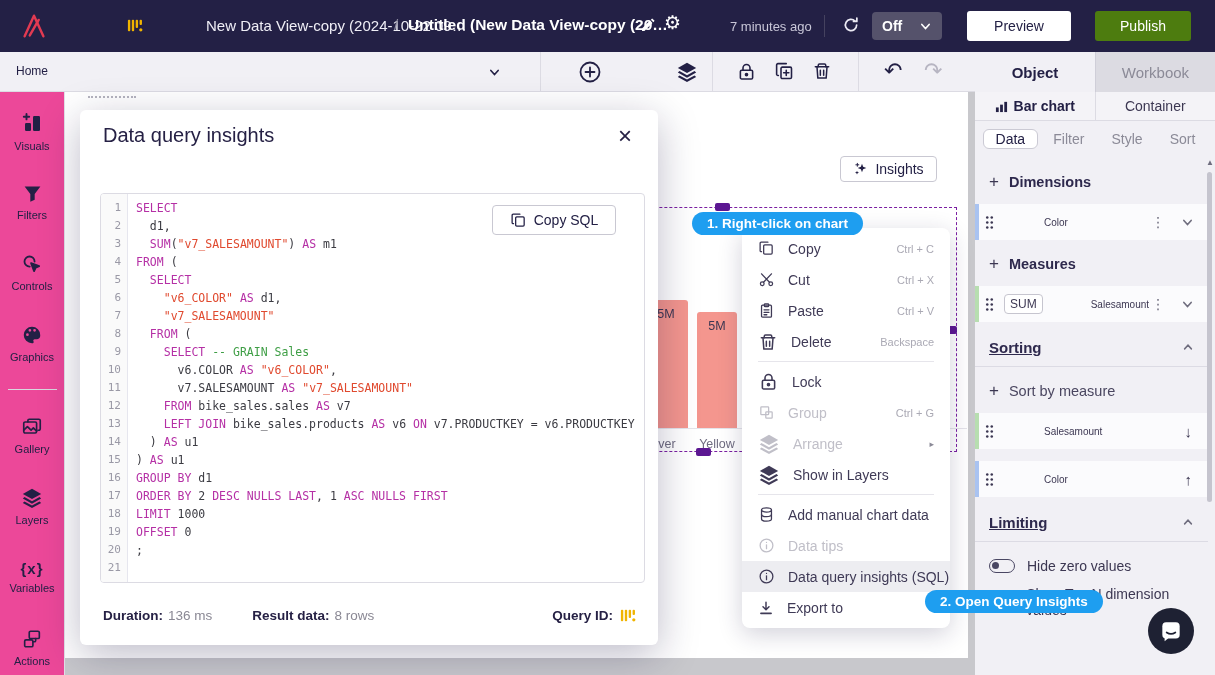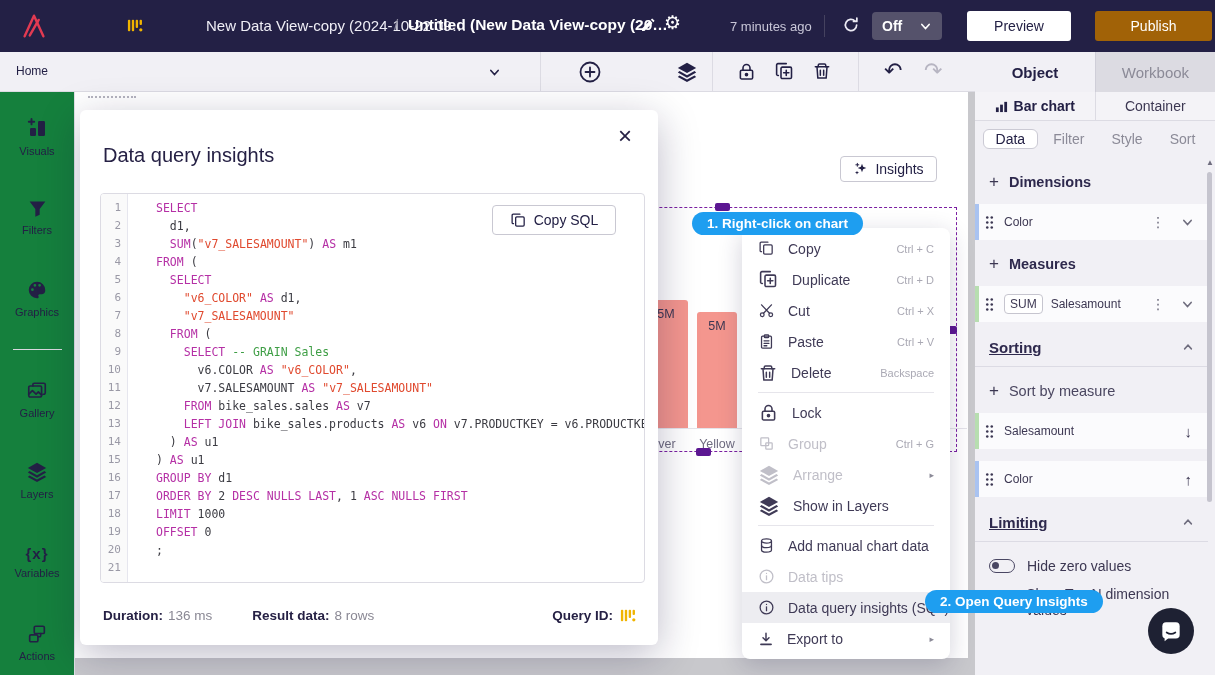--- a/index.html
+++ b/index.html
@@ -18,42 +18,42 @@
   #bc2{left:408px;top:16px;font-size:15.5px;font-weight:bold;color:#ffffff;white-space:nowrap;}
   #pencil{left:640px;top:17px;color:#fff;}
   #gear{left:664px;top:13px;color:#fff;font-size:19px;line-height:1;}
   #saved{left:730px;top:19px;font-size:13px;color:#c9c7d8;}
   #hdr-sep{left:824px;top:15px;width:1px;height:22px;background:#45425f;}
   #refresh{left:842px;top:16px;color:#eceaf4;}
   #off-select{left:872px;top:12px;width:70px;height:28px;background:#55526b;border-radius:4px;
       color:#fff;font-size:14px;font-weight:bold;display:flex;align-items:center;padding:0 10px;box-sizing:border-box;justify-content:space-between;}
   #btn-preview{left:967px;top:11px;width:104px;height:30px;background:#fff;border-radius:3px;color:#232045;
       font-size:14px;display:flex;align-items:center;justify-content:center;}
-  #btn-publish{left:1095px;top:11px;width:117px;height:30px;background:#a16207;border-radius:3px;color:#fff;
+  #btn-publish{left:1095px;top:11px;width:96px;height:30px;background:#4d7c0f;border-radius:3px;color:#fff;
       font-size:14px;display:flex;align-items:center;justify-content:center;}
 
   
   #toolbar{left:0;top:52px;width:1215px;height:40px;background:#f1f0f5;border-bottom:1px solid #dcdbe3;box-sizing:border-box;z-index:19;}
   #home-label{left:16px;top:12px;font-size:12px;color:#232045;}
   #home-chev{left:488px;top:14px;color:#232045;}
   .tb-sep{top:0;width:1px;height:39px;background:#dcdbe3;}
   #plus-circle{left:578px;top:8px;color:#232045;}
   #tb-layers{left:676px;top:9px;color:#232045;}
   #tb-lock{left:736px;top:9px;color:#232045;}
   #tb-copyplus{left:774px;top:9px;color:#232045;}
   #tb-trash{left:812px;top:9px;color:#232045;}
   #tb-undo{left:884px;top:4px;font-size:22px;color:#232045;line-height:1.4;}
   #tb-redo{left:924px;top:4px;font-size:22px;color:#b7b5c2;line-height:1.4;}
   #obj-tab{left:975px;top:0;width:120px;height:40px;display:flex;align-items:center;justify-content:center;
       font-size:15px;font-weight:bold;color:#232045;background:#f1f0f5;}
   #wb-tab{left:1095px;top:0;width:120px;height:40px;display:flex;align-items:center;justify-content:center;
       font-size:15px;color:#8b8a97;background:#dcdbe2;border-left:1px solid #cfced8;box-sizing:border-box;}
 
   
-  #sidebar{left:0;top:92px;width:75px;height:583px;background:#15803d;border-right:1px solid #e2e1e8;box-sizing:border-box;z-index:18;
+  #sidebar{left:0;top:92px;width:65px;height:583px;background:#ec4899;border-right:1px solid #e2e1e8;box-sizing:border-box;z-index:18;
       display:flex;flex-direction:column;align-items:center;padding-top:12px;gap:16px;}
   .side-item{width:65px;height:69px;display:flex;flex-direction:column;align-items:center;justify-content:center;color:#232045;cursor:pointer;}
   .side-label{font-size:11px;color:#232045;margin-top:5px;}
   .side-div{width:49px;height:1px;background:#d9d8df;margin:2px 0;}
   .var-glyph{font-size:15px;font-weight:bold;color:#232045;letter-spacing:1px;}
 
   
   #canvas{left:65px;top:92px;width:905px;height:566px;background:#ffffff;z-index:1;}
   #canvas-bottom{left:65px;top:658px;width:910px;height:17px;background:#c8c8cc;z-index:2;}
   #canvas-right{left:968px;top:92px;width:7px;height:583px;background:#c8c8cc;z-index:2;}
@@ -64,27 +64,27 @@
   .sel-handle{width:15px;height:8px;background:#5c1792;border-radius:2px;z-index:3;}
   #bars{}
   .bar{position:absolute;background:#f4968e;border-radius:3px 3px 0 0;}
   .bar-label{position:absolute;font-size:12.5px;color:#3c3752;text-align:center;}
   #axis-line{left:572px;top:336px;width:330px;height:1px;background:#e5e4ea;}
   .x-label{position:absolute;top:345px;font-size:12.5px;color:#6f6c80;text-align:center;}
 
   
   #modal{left:80px;top:110px;width:578px;height:535px;background:#fff;border-radius:6px;z-index:40;
       box-shadow:0 10px 40px rgba(20,16,60,.28);}
-  #modal-title{left:23px;top:14px;font-size:20px;color:#262145;margin-top:20px;}
+  #modal-title{left:23px;top:14px;font-size:20px;color:#262145;}
   #modal-close{left:538px;top:14px;font-size:24px;color:#262145;line-height:1;cursor:pointer;}
   #code-block{left:20px;top:83px;width:545px;height:390px;border:1px solid #dcdbe3;border-radius:4px;box-sizing:border-box;
       display:flex;overflow:hidden;background:#fff;}
   #gutter{width:27px;background:#fafafa;border-right:1px solid #e6e6ee;padding-top:5px;box-sizing:border-box;}
   .ln{font-family:"DejaVu Sans Mono",monospace;font-size:11px;line-height:18px;color:#9a99a6;text-align:right;padding-right:6px;}
-  #code{flex:1;padding:5px 0 0 8px;white-space:pre;overflow:hidden;margin-left:20px;}
+  #code{flex:1;padding:5px 0 0 8px;white-space:pre;overflow:hidden;}
   .cl{font-family:"DejaVu Sans Mono",monospace;font-size:11.5px;line-height:18px;}
   .tok-k{color:#b52fa5;} .tok-s{color:#e0492e;} .tok-c{color:#3e9e45;} .tok-t{color:#3b3b42;}
   #copy-sql{left:412px;top:95px;width:124px;height:30px;background:#fff;border:1px solid #c9c8d2;border-radius:4px;
       display:flex;align-items:center;justify-content:center;gap:7px;font-size:14px;color:#232045;box-sizing:border-box;z-index:41;}
   #modal-footer{left:23px;top:493px;width:535px;height:24px;display:flex;align-items:center;font-size:13.5px;}
   .ft-label{font-weight:bold;color:#262145;}
   .ft-val{color:#8a8894;margin-left:5px;}
   #ft-result{margin-left:40px;}
   #ft-qid{margin-left:auto;display:flex;align-items:center;gap:6px;}
 
@@ -116,21 +116,21 @@
   .sub-tab{font-size:14px;color:#8b8a97;padding:1px 12px;}
   .sub-tab.active{background:#fff;border:1px solid #cbcad4;border-radius:6px;color:#232045;}
   #panel-content{left:0;top:66px;width:233px;}
   .p-head{margin:14px 0 0 14px;height:20px;display:flex;align-items:center;gap:10px;font-size:14.5px;font-weight:bold;color:#2e294d;}
   .p-head .plus{font-size:17px;font-weight:normal;color:#3c3752;}
   .p-head.light{font-weight:normal;color:#4a4660;font-size:14.5px;}
   .f-row{margin-top:12px;height:36px;background:#fbfbfd;display:flex;align-items:center;position:relative;padding-left:10px;box-sizing:border-box;}
   .f-row .accent{position:absolute;left:0;top:0;width:4px;height:100%;}
   .accent.blue{background:#a9c3f1;} .accent.green{background:#b7deb0;}
   .f-row .drag{color:#3c3752;margin-right:10px;}
-  .f-row .f-label{font-size:12px;color:#3c3752;}
+  .f-row .f-label{font-size:10px;color:#3c3752;margin-left:40px;}
   .f-row .agg{border:1px solid #c6c5cf;border-radius:4px;font-size:12px;color:#3c3752;padding:2px 5px;margin-right:8px;background:#fff;}
   .f-row .kebab{margin-left:auto;color:#6f6d7e;font-size:14px;}
   .f-row .chev{margin:0 14px 0 16px;color:#6f6d7e;}
   .f-row .dir{margin-left:auto;margin-right:16px;font-size:15px;color:#3c3752;}
   .sec-head{margin:14px 14px 0 14px;height:22px;display:flex;align-items:center;font-size:15px;font-weight:bold;color:#2e294d;text-decoration:underline;}
   .sec-head .chev{margin-left:auto;color:#6f6d7e;}
   .sec-div{margin-top:8px;height:1px;background:#dcdbe4;width:233px;}
   .toggle-row{margin:12px 0 0 14px;height:24px;display:flex;align-items:center;gap:12px;}
   .toggle{width:26px;height:14px;border:1.5px solid #4a4763;border-radius:8px;position:relative;box-sizing:border-box;}
   .toggle .knob{position:absolute;left:2px;top:2px;width:7px;height:7px;border-radius:50%;background:#4a4763;}
@@ -254,20 +254,29 @@
       </span>
       <div class="side-label">Visuals</div>
     </div>
     <div class="side-item">
       <span class="ic">
         <svg width="21" height="21" viewBox="0 0 24 24" fill="currentColor">
           <path d="M3 4 H21 L14.5 12.5 V19 L9.5 21.5 V12.5 Z"></path>
         </svg>
       </span>
       <div class="side-label">Filters</div>
+    </div>
+    <div class="side-item">
+      <span class="ic">
+        <svg width="22" height="22" viewBox="0 0 24 24" fill="none" stroke="currentColor" stroke-width="2" stroke-linecap="round" stroke-linejoin="round">
+          <path d="M14.8 9.3 a5.5 5.5 0 1 0 -5.3 5.5"></path>
+          <path d="M11 11 l8.8 3.3 -3.8 1.7 -1.7 3.8 Z" fill="currentColor"></path>
+        </svg>
+      </span>
+      <div class="side-label">Controls</div>
     </div>
     <div class="side-item">
       <span class="ic">
         <svg width="22" height="22" viewBox="0 0 24 24" fill="currentColor" fill-rule="evenodd">
           <path d="M12 3 a9 9 0 1 0 0 18 c1.6 0 2.3-1.1 1.6-2.3 -.6-1 .1-2.2 1.3-2.2 H17.5 A4.2 4.2 0 0 0 21 12.2 9 9 0 0 0 12 3 Z M7 13.2 a1.5 1.5 0 1 1 0-3 1.5 1.5 0 0 1 0 3 Z M9.7 8.4 a1.5 1.5 0 1 1 0-3 1.5 1.5 0 0 1 0 3 Z M14.8 8.4 a1.5 1.5 0 1 1 0-3 1.5 1.5 0 0 1 0 3 Z"></path>
         </svg>
       </span>
       <div class="side-label">Graphics</div>
     </div>
     <div class="side-div"></div>
@@ -400,31 +409,20 @@
         <svg width="17" height="17" viewBox="0 0 24 24" fill="none" stroke="currentColor" stroke-width="1.8" stroke-linecap="round" stroke-linejoin="round">
           <rect x="8" y="7" width="12" height="13" rx="1.5"></rect>
           <path d="M5 16.5 H4.5 A1.5 1.5 0 0 1 3 15 V4.5 A1.5 1.5 0 0 1 4.5 3 H14"></path>
         </svg>
       </span>
       <span class="ctx-label">Copy</span>
       <span class="ctx-right">Ctrl + C</span>
     </div>
     <div class="ctx-row">
       <span class="ic">
-        <svg width="21" height="21" viewBox="0 0 24 24" fill="none" stroke="currentColor" stroke-width="1.8" stroke-linecap="round" stroke-linejoin="round">
-          <rect x="8" y="7" width="12" height="13" rx="1.5"></rect>
-          <path d="M5 16.5 H4.5 A1.5 1.5 0 0 1 3 15 V4.5 A1.5 1.5 0 0 1 4.5 3 H14"></path>
-          <path d="M14 10.5 v6 M11 13.5 h6"></path>
-        </svg>
-      </span>
-      <span class="ctx-label">Duplicate</span>
-      <span class="ctx-right">Ctrl + D</span>
-    </div>
-    <div class="ctx-row">
-      <span class="ic">
         <svg width="17" height="17" viewBox="0 0 24 24" fill="none" stroke="currentColor" stroke-width="1.8" stroke-linecap="round" stroke-linejoin="round">
           <circle cx="6" cy="18" r="2.6"></circle>
           <circle cx="18" cy="18" r="2.6"></circle>
           <path d="M7.8 15.9 L19 4 M16.2 15.9 L5 4"></path>
         </svg>
       </span>
       <span class="ctx-label">Cut</span>
       <span class="ctx-right">Ctrl + X</span>
     </div>
     <div class="ctx-row">

